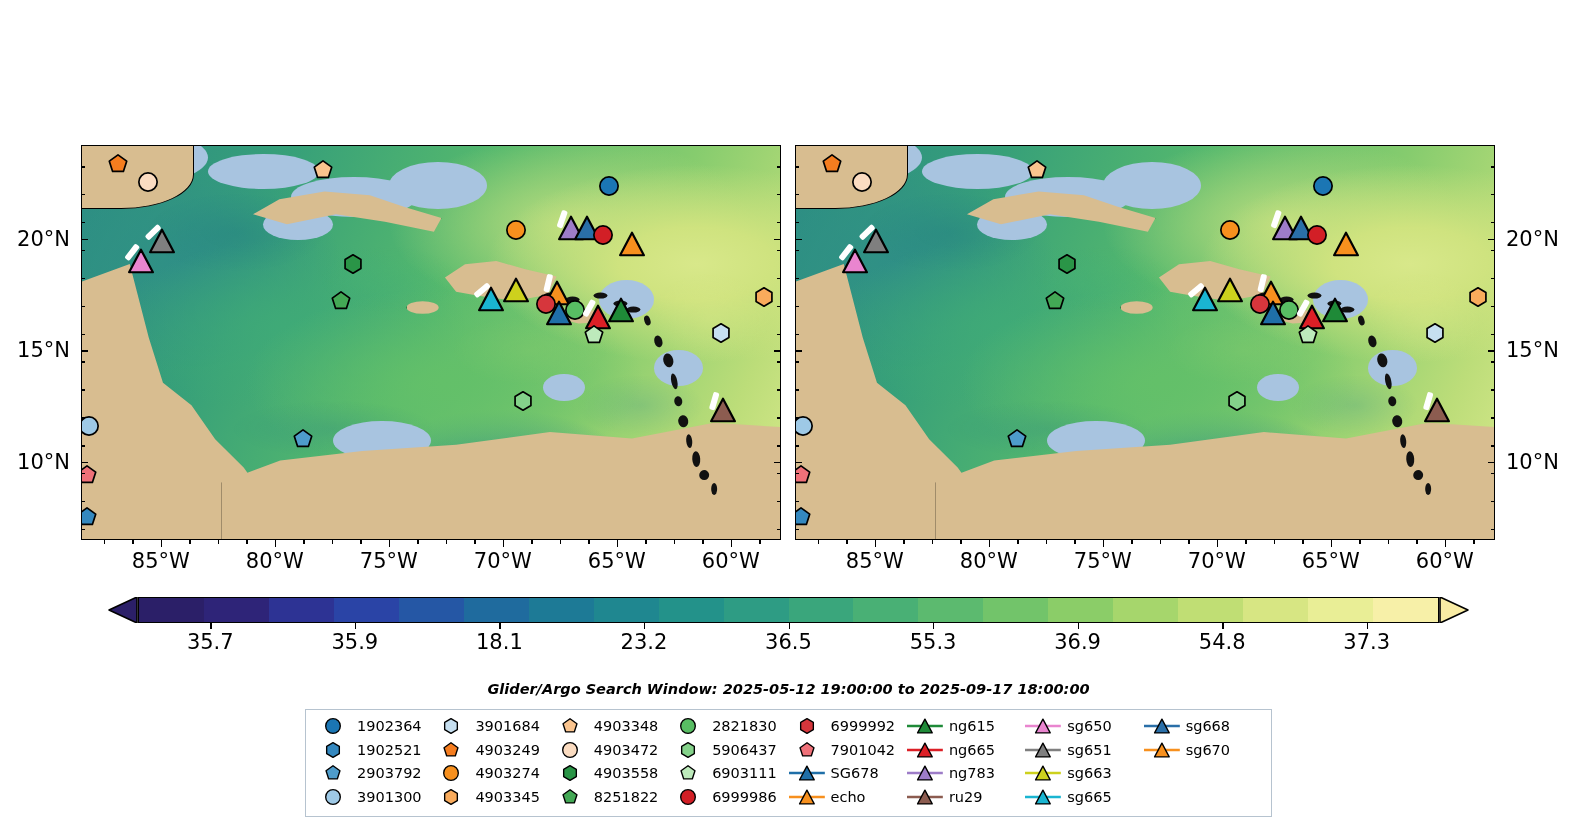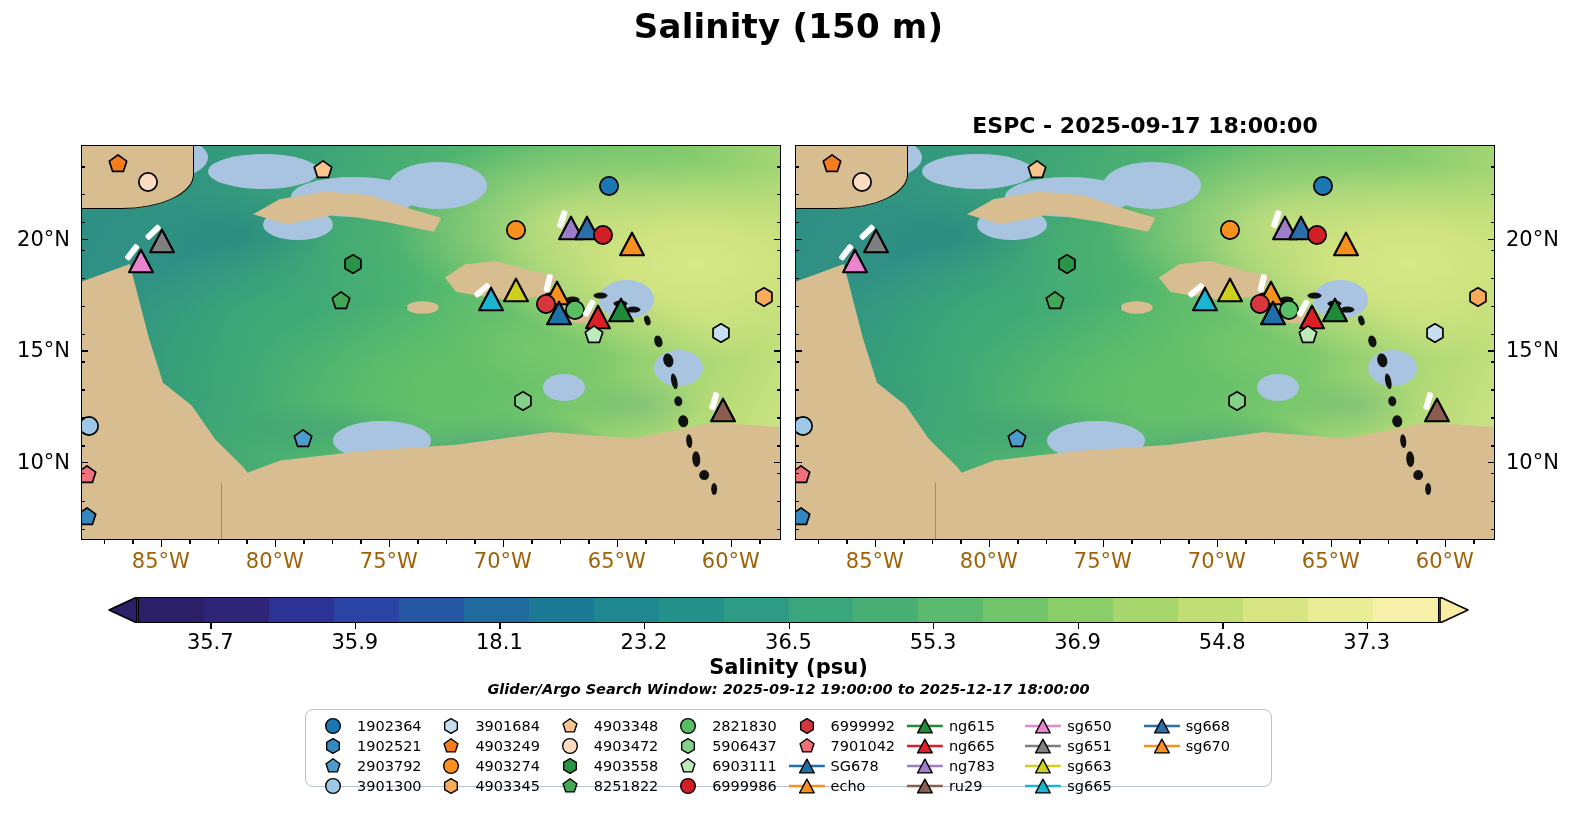--- a/index.html
+++ b/index.html
@@ -86,21 +86,21 @@
 
   
   .tick { position: absolute; background: #000; }
   .tick.x { width: 1.4px; height: 7px; bottom: -7px; }
   .tick.x.minor { height: 4px; bottom: -4px; }
   .tick.y { height: 1.4px; width: 7px; }
   .tick.y.minor { width: 4px; }
 
   .xlabel {
     position: absolute; top: 404px; transform: translateX(-50%);
-    font-size: 21px; color: #a16207; white-space: nowrap;
+    font-size: 21px; color: #000000; white-space: nowrap;
   }
   .ylabel-l {
     position: absolute; right: 100%; margin-right: 11px; transform: translateY(-50%);
     font-size: 21px; color: #000; white-space: nowrap;
   }
   .ylabel-r {
     position: absolute; left: 100%; margin-left: 11px; transform: translateY(-50%);
     font-size: 21px; color: #000; white-space: nowrap;
   }
 
@@ -135,38 +135,37 @@
     position: absolute; left: 0; top: 655px; width: 1577px;
     text-align: center; font-size: 21px; font-weight: bold; color: #000;
   }
   #search-window {
     position: absolute; left: 0; top: 681px; width: 1577px;
     text-align: center; font-size: 14.5px; font-weight: bold; font-style: italic; color: #000;
   }
 
   
   #legend {
-    position: absolute; left: 305px; top: 709px; width: 967px; height: 78px;
-    border: 1px solid #b6c3cf; border-radius: 8px; background: #fff;
+    position: absolute; left: 305px; top: 709px; width: 967px; height: 108px;
+    border: 1px solid #b6c3cf; border-radius: 0; background: #fff;
     padding: 6px 8px 6px 10px;
     display: grid; grid-template-columns: repeat(8, 1fr);
     grid-auto-flow: column; grid-template-rows: repeat(4, 1fr);
     column-gap: 0; row-gap: 0;
   }
   .leg-item { display: flex; align-items: center; gap: 7px; height: 20px; }
   .leg-sym { width: 34px; display: flex; align-items: center; justify-content: center; flex: 0 0 34px; }
   .leg-sym svg { display: block; overflow: visible; }
   .leg-txt { font-size: 14.5px; color: #000; white-space: nowrap; }
 </style>
 </head>
 <body>
 
 <div id="figure">
 
-  <div id="suptitle">Salinity (150 m)</div>
 
   <div class="panel" id="panel-left">
     <div class="map-frame">
       <div class="map-inner">
           <div class="ocean-base"></div>
           <div class="ocean-swirl"></div>
           <div class="shelf" style="left: -4%; top: -4%; width: 22%; height: 14%;"></div>
           <div class="shelf" style="left: 18%; top: 2%; width: 16%; height: 9%;"></div>
           <div class="shelf" style="left: 30%; top: 8%; width: 18%; height: 10%;"></div>
           <div class="shelf" style="left: 44%; top: 4%; width: 14%; height: 12%;"></div>
@@ -487,21 +486,20 @@
       <div class="tick y minor" style="top: 26.5537%; right: 0px;"></div>
       <div class="tick y minor" style="top: 19.4915%; left: 0px;"></div>
       <div class="tick y minor" style="top: 19.4915%; right: 0px;"></div>
       <div class="tick y minor" style="top: 12.4294%; left: 0px;"></div>
       <div class="tick y minor" style="top: 12.4294%; right: 0px;"></div>
       <div class="tick y minor" style="top: 5.36723%; left: 0px;"></div>
       <div class="tick y minor" style="top: 5.36723%; right: 0px;"></div>
     </div>
 
   <div class="panel" id="panel-right">
-    <div class="panel-title">ESPC - 2025-09-17 18:00:00</div>
     <div class="map-frame">
       <div class="map-inner">
           <div class="ocean-base"></div>
           <div class="ocean-swirl"></div>
           <div class="shelf" style="left: -4%; top: -4%; width: 22%; height: 14%;"></div>
           <div class="shelf" style="left: 18%; top: 2%; width: 16%; height: 9%;"></div>
           <div class="shelf" style="left: 30%; top: 8%; width: 18%; height: 10%;"></div>
           <div class="shelf" style="left: 44%; top: 4%; width: 14%; height: 12%;"></div>
           <div class="shelf" style="left: 26%; top: 16%; width: 10%; height: 8%;"></div>
           <div class="shelf" style="left: -4%; top: 56%; width: 14%; height: 14%;"></div>
@@ -867,22 +865,21 @@
       <div class="cblabel" style="left: 678.5px;">36.5</div>
       <div class="cbtick" style="left: 823.056px;"></div>
       <div class="cblabel" style="left: 823.056px;">55.3</div>
       <div class="cbtick" style="left: 967.611px;"></div>
       <div class="cblabel" style="left: 967.611px;">36.9</div>
       <div class="cbtick" style="left: 1112.17px;"></div>
       <div class="cblabel" style="left: 1112.17px;">54.8</div>
       <div class="cbtick" style="left: 1256.72px;"></div>
       <div class="cblabel" style="left: 1256.72px;">37.3</div>
     </div>
-  <div id="cbar-title">Salinity (psu)</div>
-  <div id="search-window">Glider/Argo Search Window: 2025-09-12 19:00:00 to 2025-12-17 18:00:00</div>
+  <div id="search-window">Glider/Argo Search Window: 2025-05-12 19:00:00 to 2025-09-17 18:00:00</div>
 
   <div id="legend">
       <div class="leg-item">
         <span class="leg-sym">
           <svg width="16" height="16" viewBox="0 0 16 16">
             <g transform="translate(0,0)">
               <circle cx="8" cy="8" r="7.32" fill="#1b76b4" stroke="#000" stroke-width="1.36"></circle>
             </g>
           </svg>
         </span>

